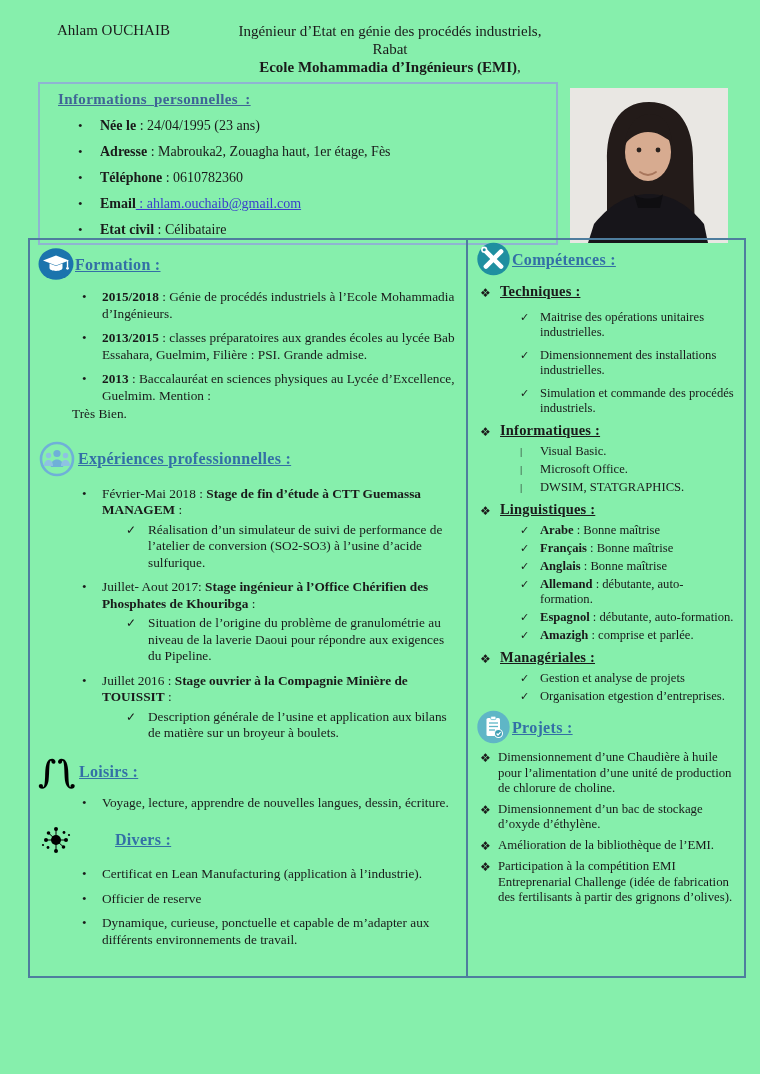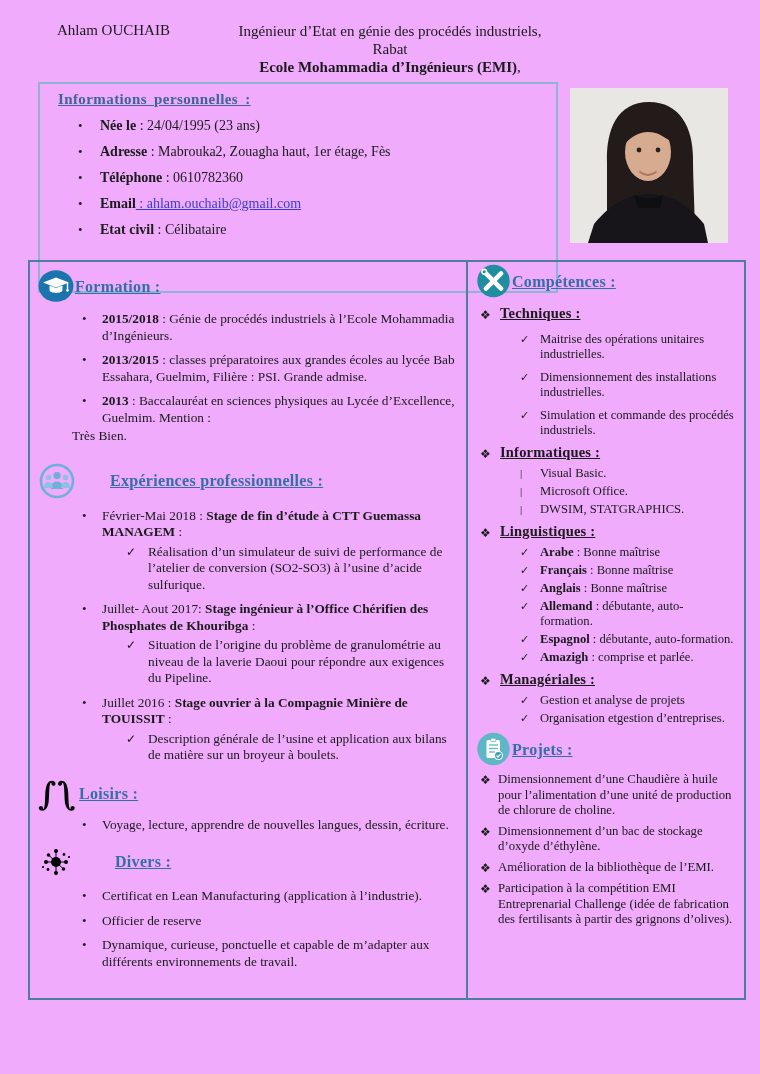--- a/index.html
+++ b/index.html
@@ -1,42 +1,42 @@
 <!DOCTYPE html>
 <html><head>
 <meta charset="utf-8">
 <style>
   * { margin:0; padding:0; box-sizing:border-box; }
   html,body { background:#ffffff; }
   .page {
-    position:relative; width:760px; height:1074px; background:#f0abfc;
+    position:relative; width:760px; height:1074px; background:#86efac;
     font-family:"Liberation Serif","DejaVu Serif",serif; color:#1a1a1a;
     overflow:hidden;
     padding-left:16px;
   }
   
   .hdr-name { position:absolute; left:57px; top:22px; font-size:15px; }
   .hdr-title { position:absolute; left:0; right:0; top:22px; text-align:center; font-size:15px; line-height:18px;margin-left:20px; }
   
   .info-box {
-    position:absolute; left:38px; top:82px; width:520px; height:211px;
+    position:absolute; left:38px; top:82px; width:520px; height:163px;
     border:2px solid #8fb4d2; overflow:hidden;
   }
   .info-heading {
     margin:7px 0 2px 18px; font-size:15px; font-weight:bold;
     color:#3f6496; text-decoration:underline; letter-spacing:.4px; word-spacing:3px;
   }
   .info-li { display:flex; margin:9px 0 0 38px; font-size:14px; line-height:17px; }
   .info-li .dot { width:22px; font-size:13px; }
   .email-link { color:#3a3ecb; text-decoration:underline; }
   
   .photo { position:absolute; left:570px; top:88px; width:158px; height:155px; }
   
   .main-box {
-    position:absolute; left:28px; top:260px; width:718px; height:740px;
+    position:absolute; left:28px; top:238px; width:718px; height:740px;
     border:2px solid #4e7d9e; display:flex;
   }
   .col-left  { width:438px; border-right:2px solid #4e7d9e; padding:4px 10px 0 8px; overflow:hidden; }
   .col-right { flex:1; padding:2px 8px 0 8px; overflow:hidden; }
   
   .section-head { display:flex; align-items:center; }
   .head-text {
     font-size:16px; font-weight:bold; color:#336fa6;
     text-decoration:underline; letter-spacing:.3px;
   }
@@ -48,21 +48,21 @@
   .fhole.mir { display:inline-block; transform:scaleX(-1); }
   
   .li { display:flex; margin:8px 0 0 44px; font-size:13.3px; line-height:16.5px; }
   .li .dot { width:20px; font-size:13px; }
   .li .txt { flex:1; }
   .sub-li { display:flex; margin:3px 0 0 88px; font-size:13.3px; line-height:16.5px; }
   .sub-li .check { width:22px; font-size:12px; }
   .sub-li .txt { flex:1; }
   .outdent { margin:2px 0 8px 34px; font-size:13.3px; line-height:16.5px; }
   .mt-f  { margin-top:4px;  }
-  .mt-xp { margin-top:18px;gap:32px; }
+  .mt-xp { margin-top:18px; }
   .mt-lo { margin-top:15px; }
   .mt-dv { margin-top:11px;gap:39px; }
   
   .group-title { display:flex; margin:5px 0 0 4px; font-size:14.5px; line-height:18px; }
   .group-title .diamond { width:20px; font-size:12px; padding-top:2px; }
   .group-title b { text-decoration:underline; letter-spacing:.2px; }
   .cr-li { display:flex; margin:3px 0 0 44px; font-size:12.6px; line-height:15px; }
   .cr-li .check { width:20px; font-size:11px; }
   .cr-li .txt { flex:1; }
   .g-tech .cr-li { margin-top:8px; }

